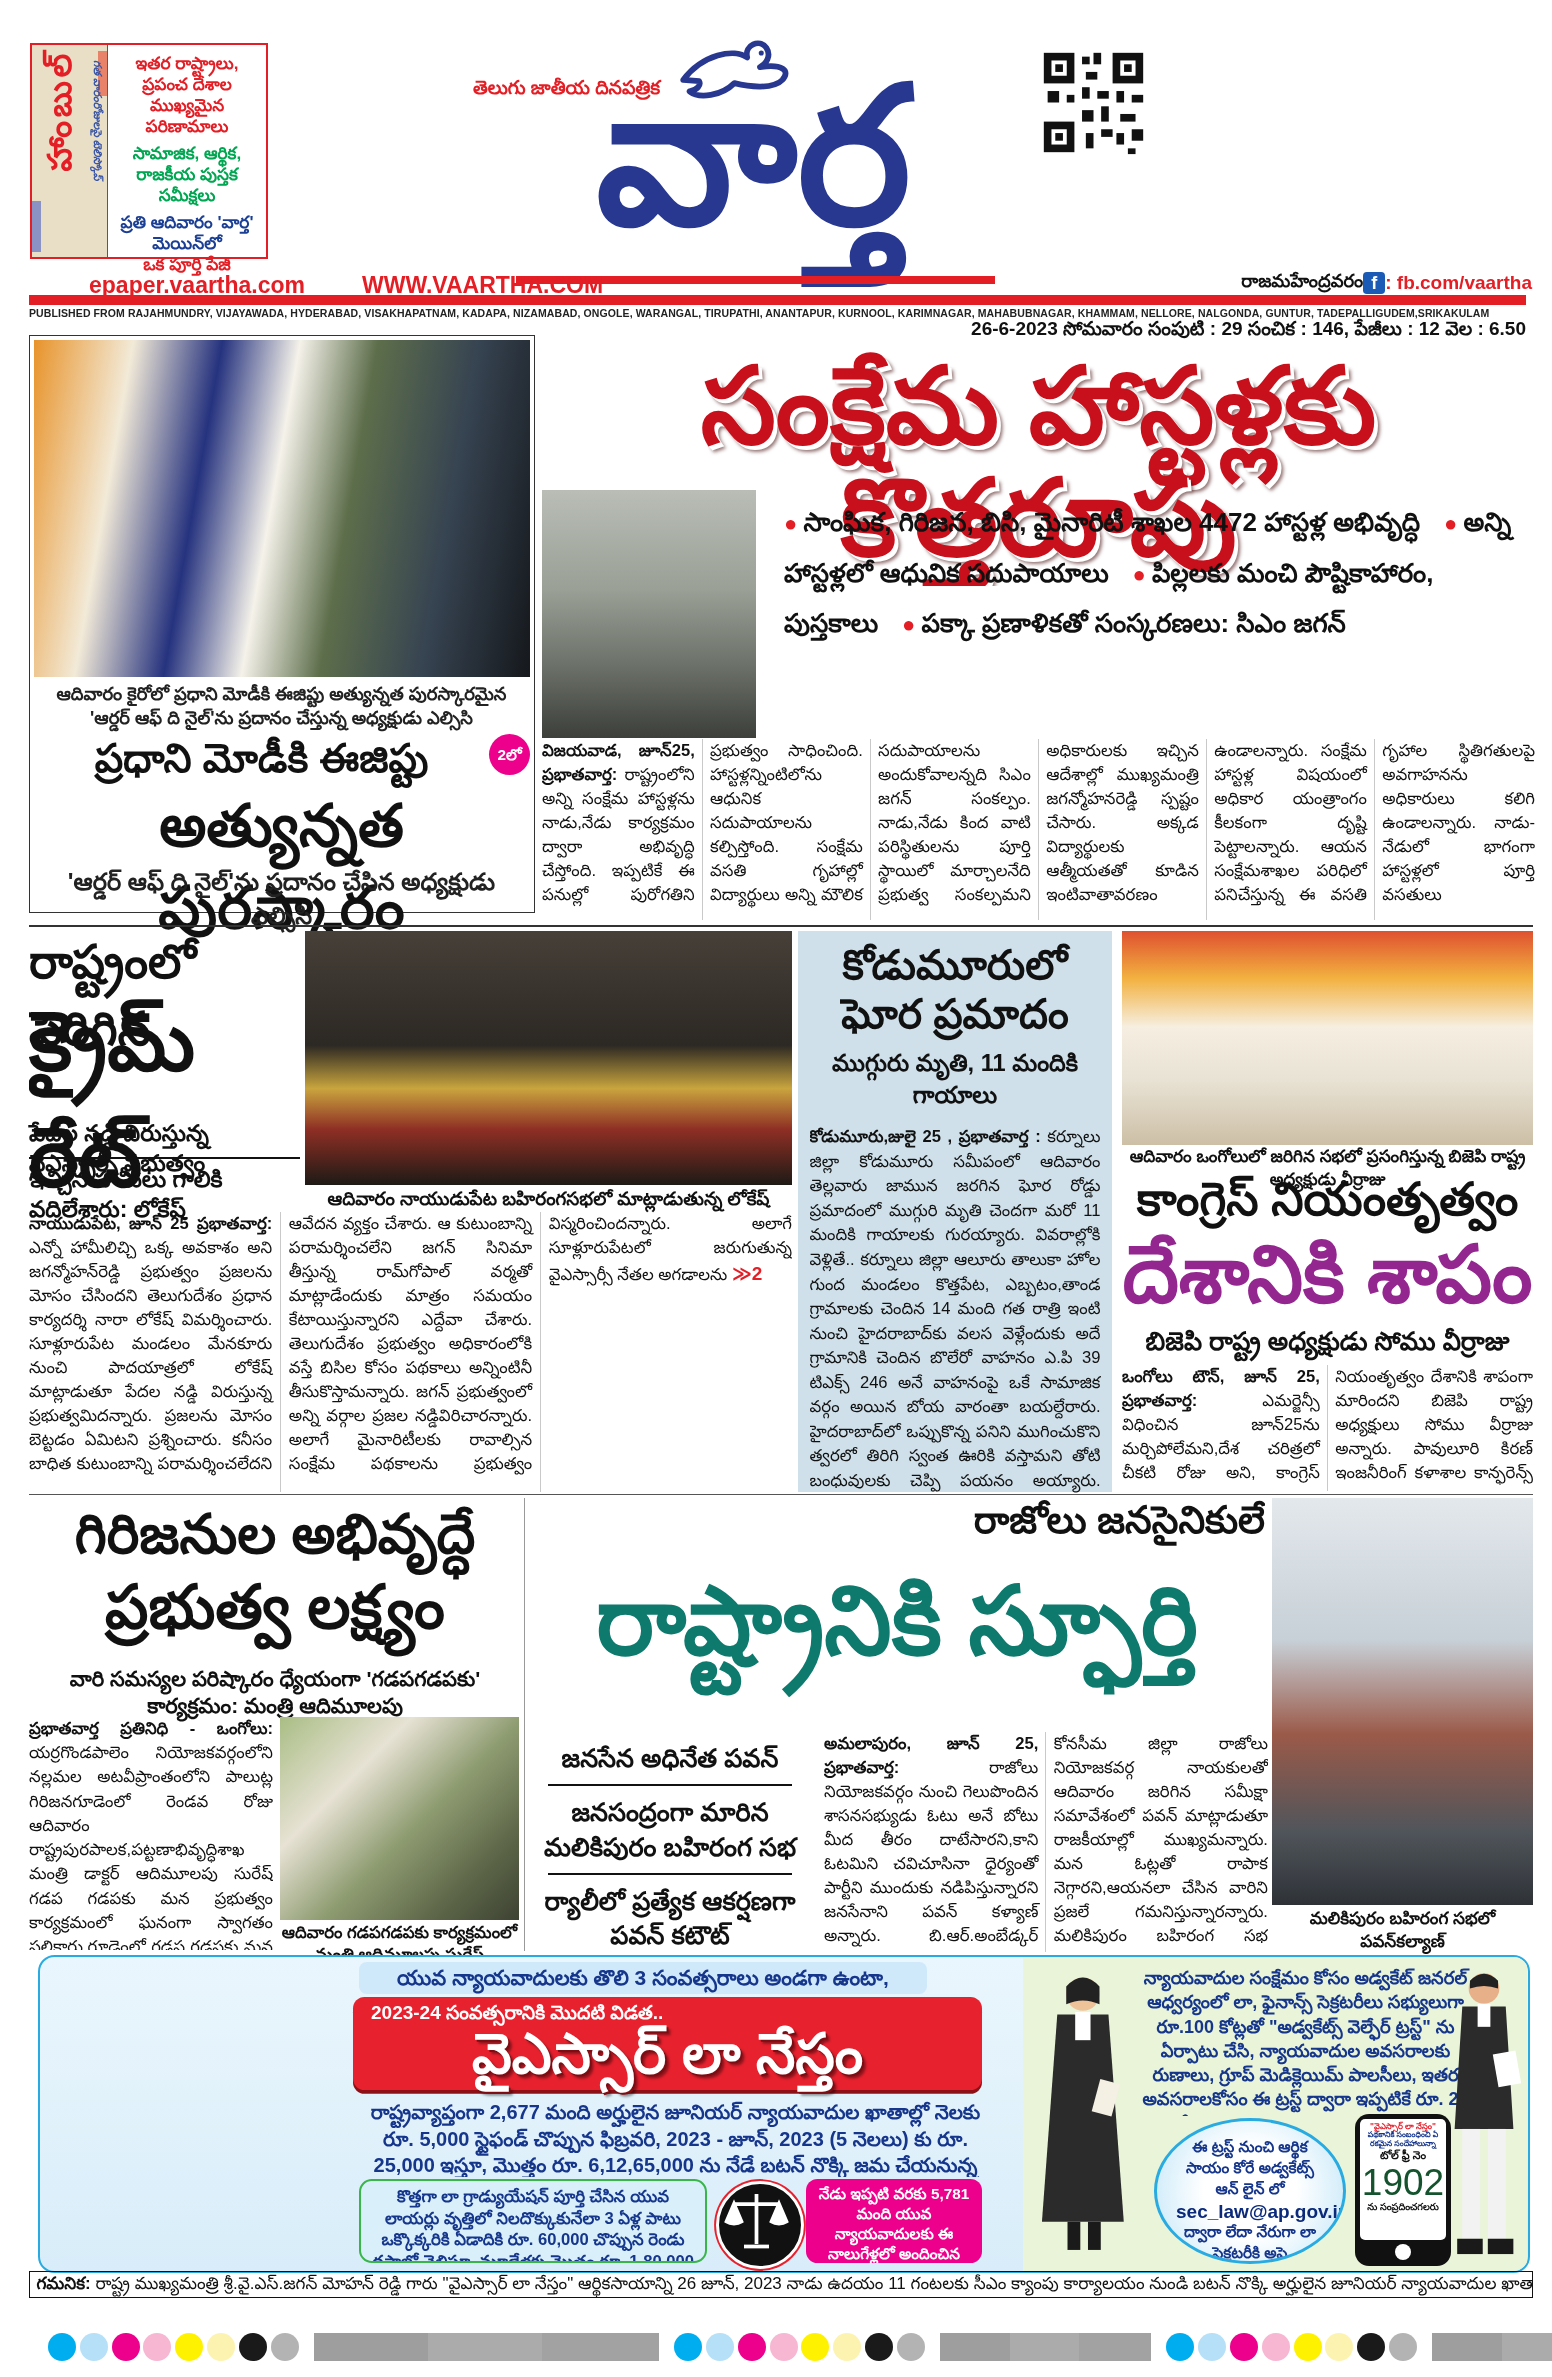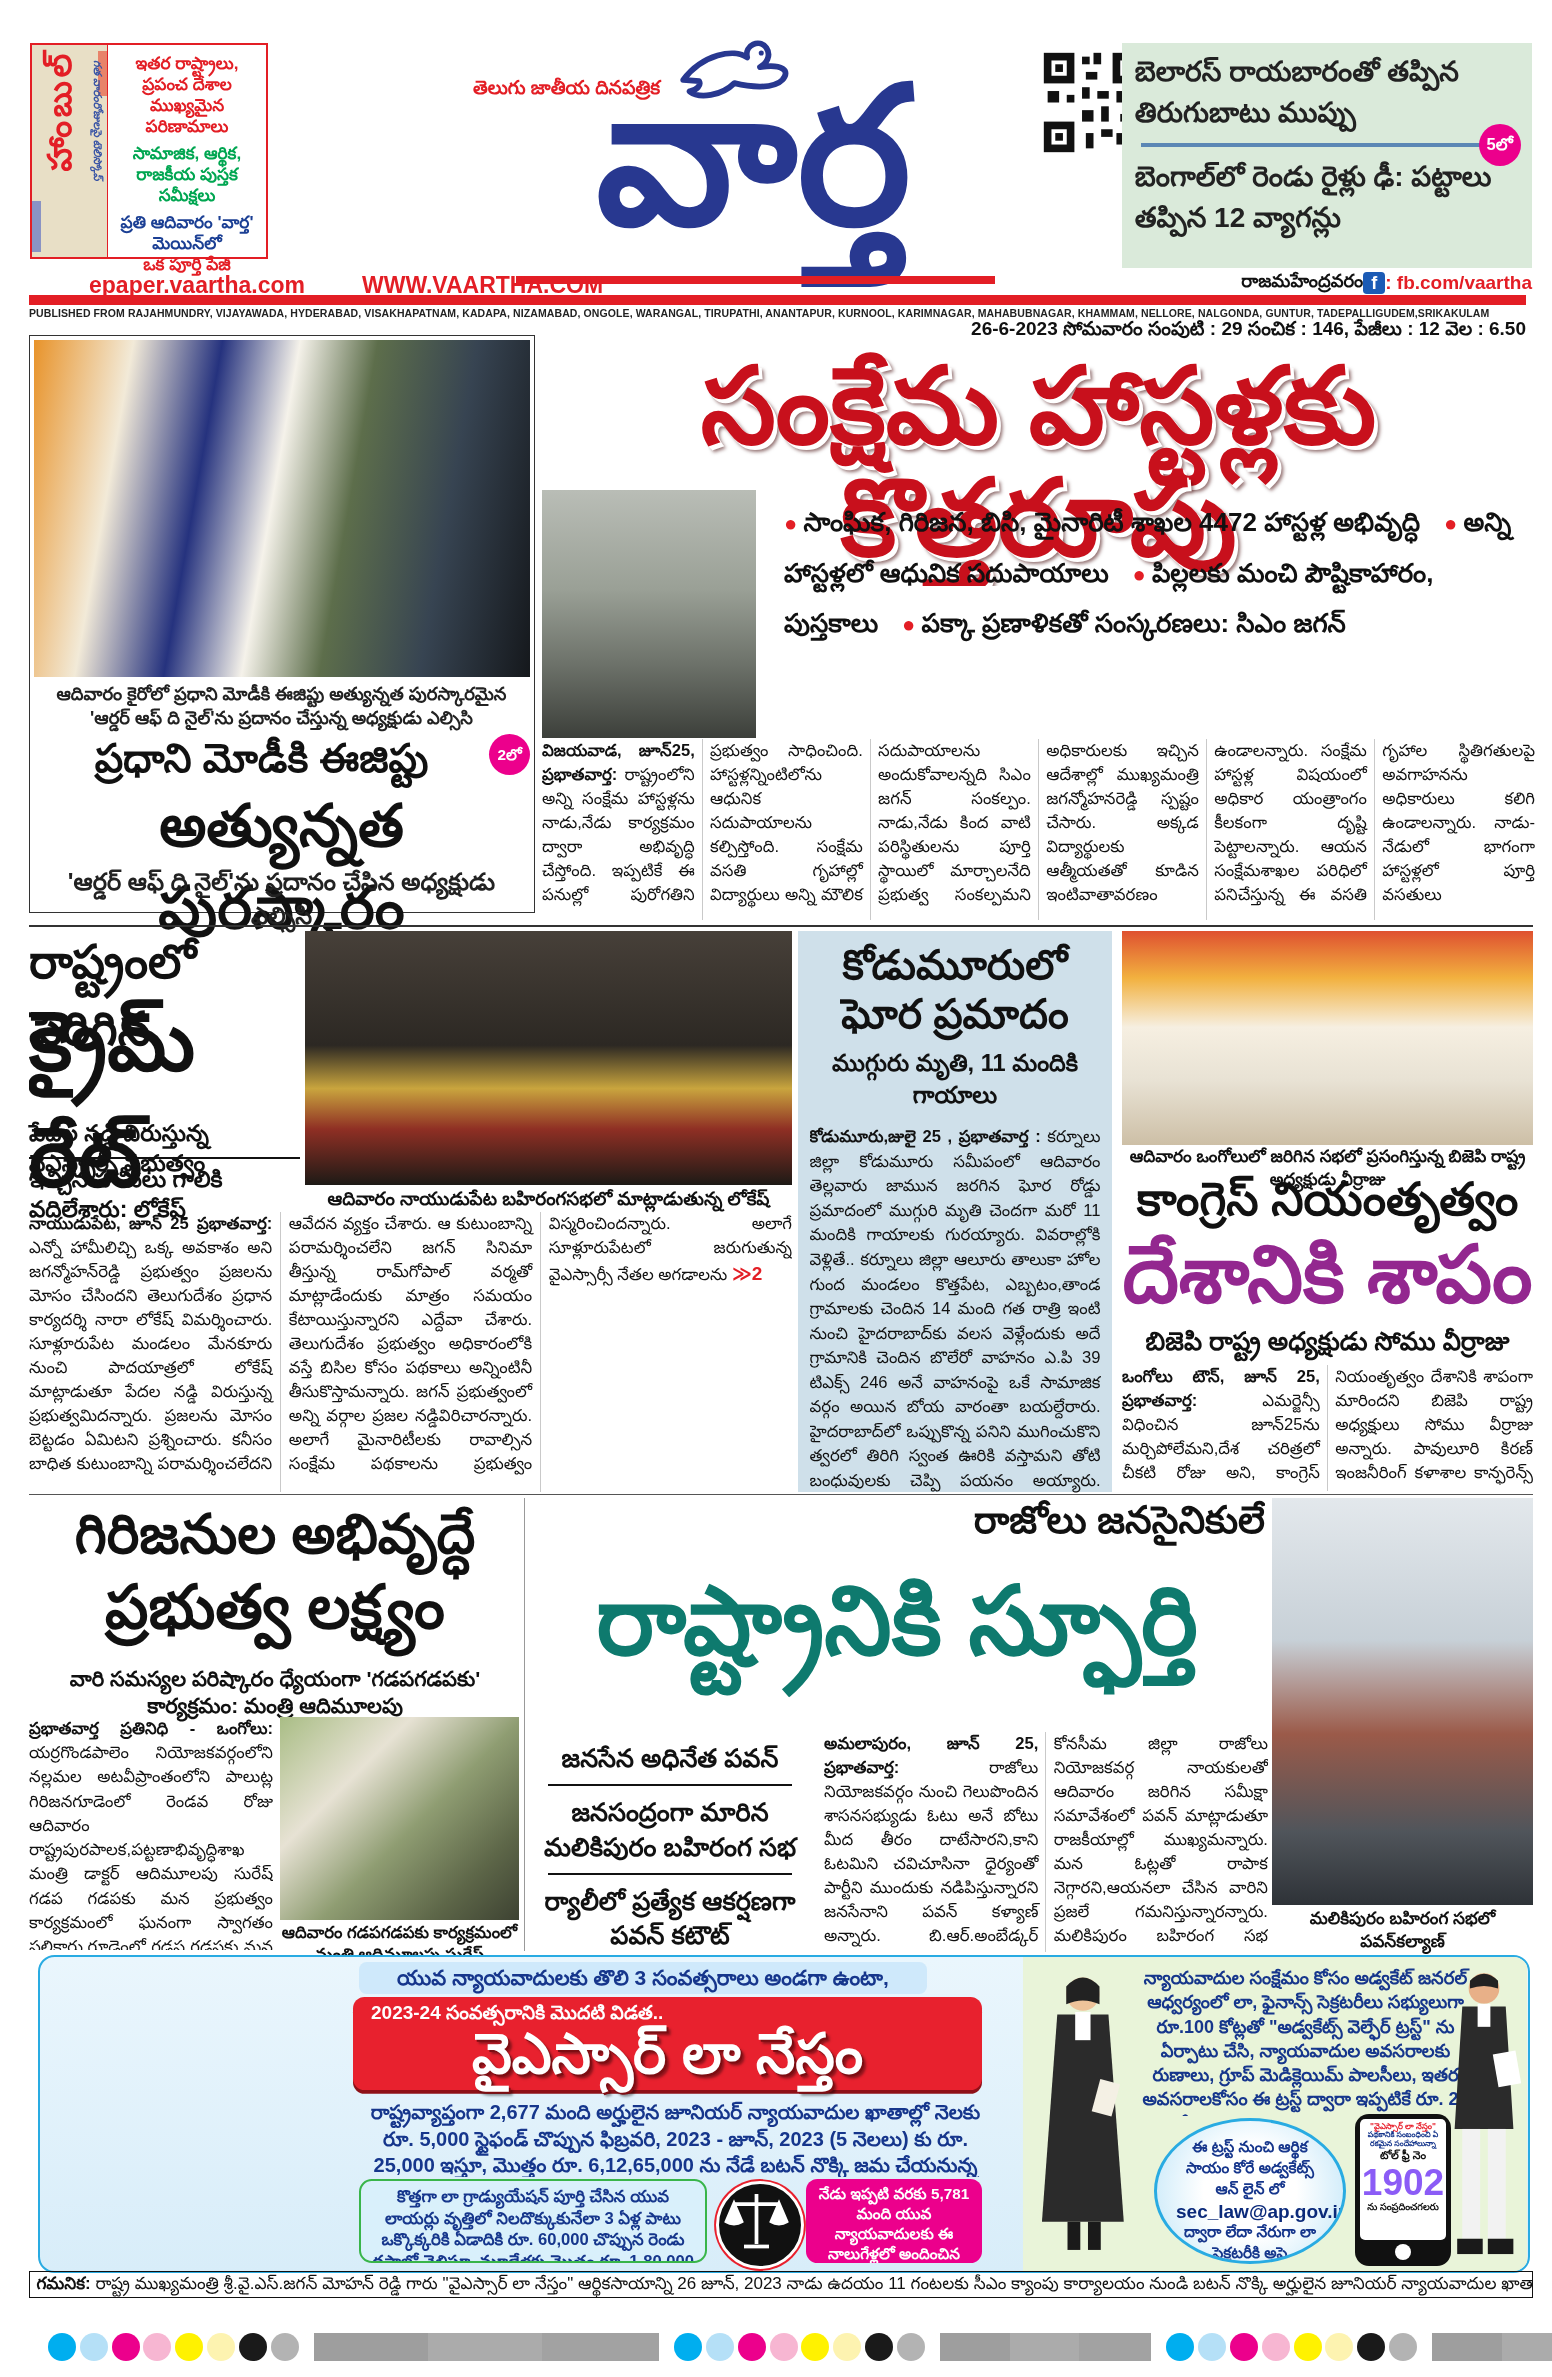--- a/index.html
+++ b/index.html
@@ -153,21 +153,21 @@
   .ad-circle{position:absolute;left:131px;top:161px;width:192px;height:146px;border-radius:50%;
       border:3.8px solid #29abe2;background:radial-gradient(circle,#ffffff 40%,#bfe5f8 100%);
       color:#16368c;font-weight:bold;font-size:15.3px;text-align:center;padding:16.6px 19px;box-sizing:border-box;overflow:hidden;}
   .ad-mail{color:#0b2a7a;font-weight:900;font-size:19px;}
   .ad-phone{position:absolute;left:332px;top:157px;width:96px;height:152px;background:#111;border-radius:14px;
       padding:5.1px;box-sizing:border-box;}
   .ad-screen{width:100%;height:121px;background:#fff;border-radius:5.1px;text-align:center;overflow:hidden;padding:2.6px 1.3px;box-sizing:border-box;}
   .ph-t1{color:#e8212e;font-size:8.3px;font-weight:bold;line-height:1.15;}
   .ph-t2{color:#16368c;font-size:7.7px;font-weight:bold;line-height:1.15;}
   .ph-t3{color:#111;font-size:11px;font-weight:bold;}
-  .ph-num{color:#8b5cf6;font-size:37px;font-weight:700;line-height:1;}
+  .ph-num{color:#14532d;font-size:37px;font-weight:400;line-height:1;}
   .ph-t4{color:#111;font-size:9.6px;font-weight:bold;}
   .ph-home{width:16.6px;height:16.6px;border-radius:50%;background:#fff;margin:3.8px auto 0;}
   .lawyer{position:absolute;}
 
   
   .note-box{left:29px;top:2271px;width:1504px;height:27px;border:1.9px solid #111;box-sizing:border-box;
       font-size:17px;line-height:23px;padding:0 6.4px;white-space:nowrap;overflow:hidden;}
   .issued{left:29px;top:2300px;width:1504px;font-size:17px;font-weight:bold;text-align:right;padding-right:115px;box-sizing:border-box;}
   .cbar{left:48px;top:2332px;width:1462px;height:29px;display:flex;align-items:center;gap:3.8px;}
   .dot{width:28px;height:28px;border-radius:50%;display:inline-block;flex:0 0 auto;}
@@ -239,27 +239,20 @@
           <rect x="6" y="42" width="8" height="8"></rect>
         </g>
       <g fill="#111">
           <rect x="8" y="8" width="4" height="4"></rect>
           <rect x="44" y="8" width="4" height="4"></rect>
           <rect x="8" y="44" width="4" height="4"></rect>
         </g>
     </svg>
   </div>
 
-  <div class="abs briefs-box">
-    <div class="brief">బెలారస్ రాయబారంతో తప్పిన తిరుగుబాటు ముప్పు</div>
-    <div class="brief-div">
-      <div class="badge-pink">5లో</div>
-    </div>
-    <div class="brief">బెంగాల్‌లో రెండు రైళ్లు ఢీ: పట్టాలు తప్పిన 12 వ్యాగన్లు</div>
-  </div>
 
   <div class="abs edition-row">
     <span>రాజమహేంద్రవరం</span>
     <span class="fb-ico">f</span>
     <span class="fb-label">: fb.com/vaartha</span>
   </div>
 
   <div class="abs urls-row">
     <span class="url">epaper.vaartha.com</span>
     <span class="url">WWW.VAARTHA.COM</span>

